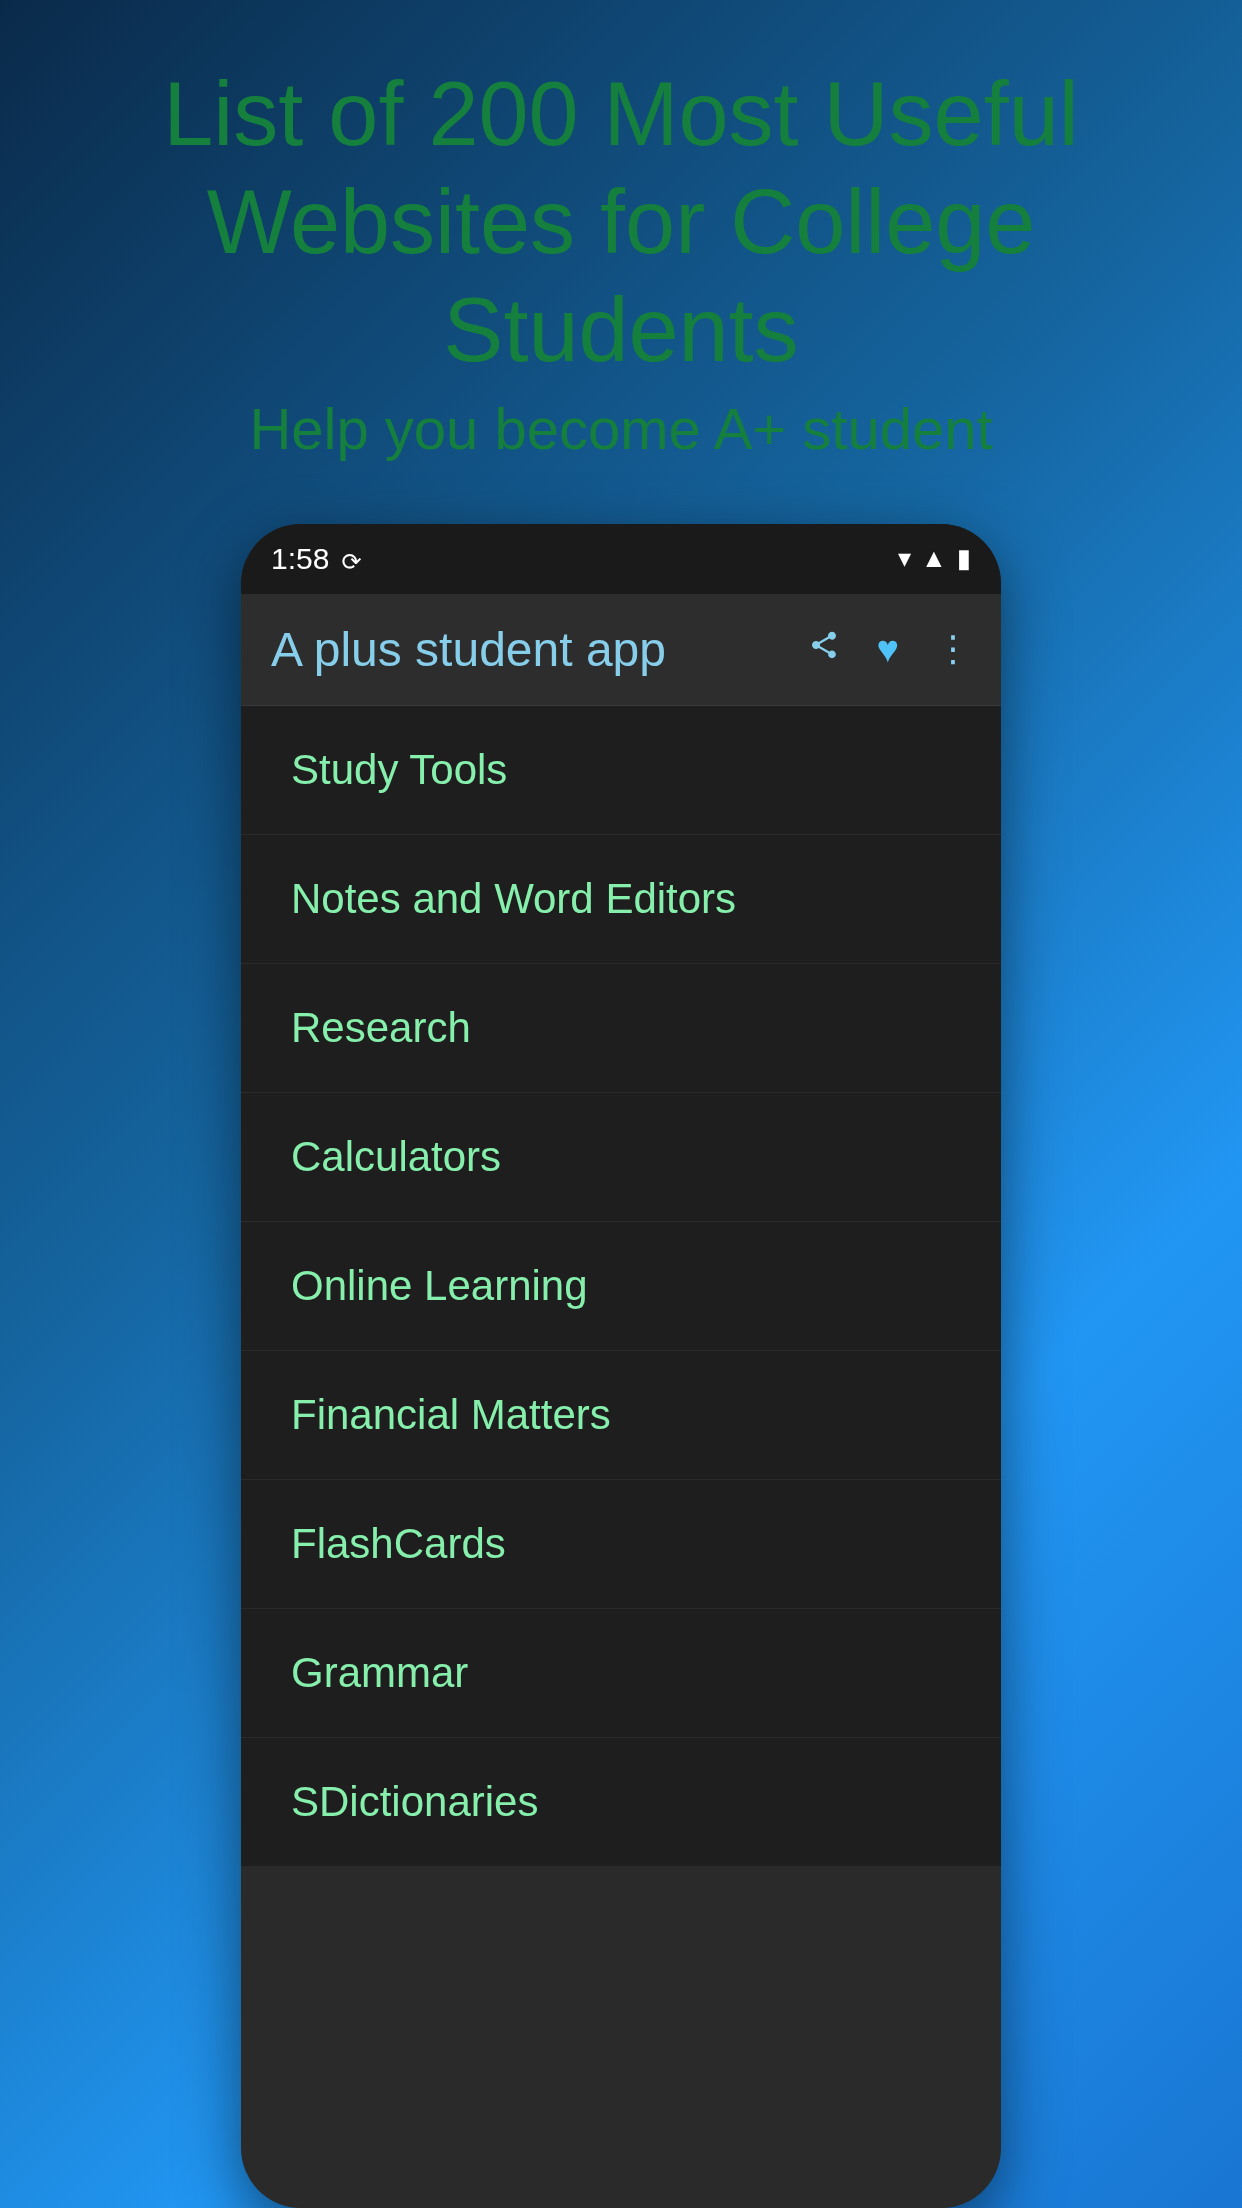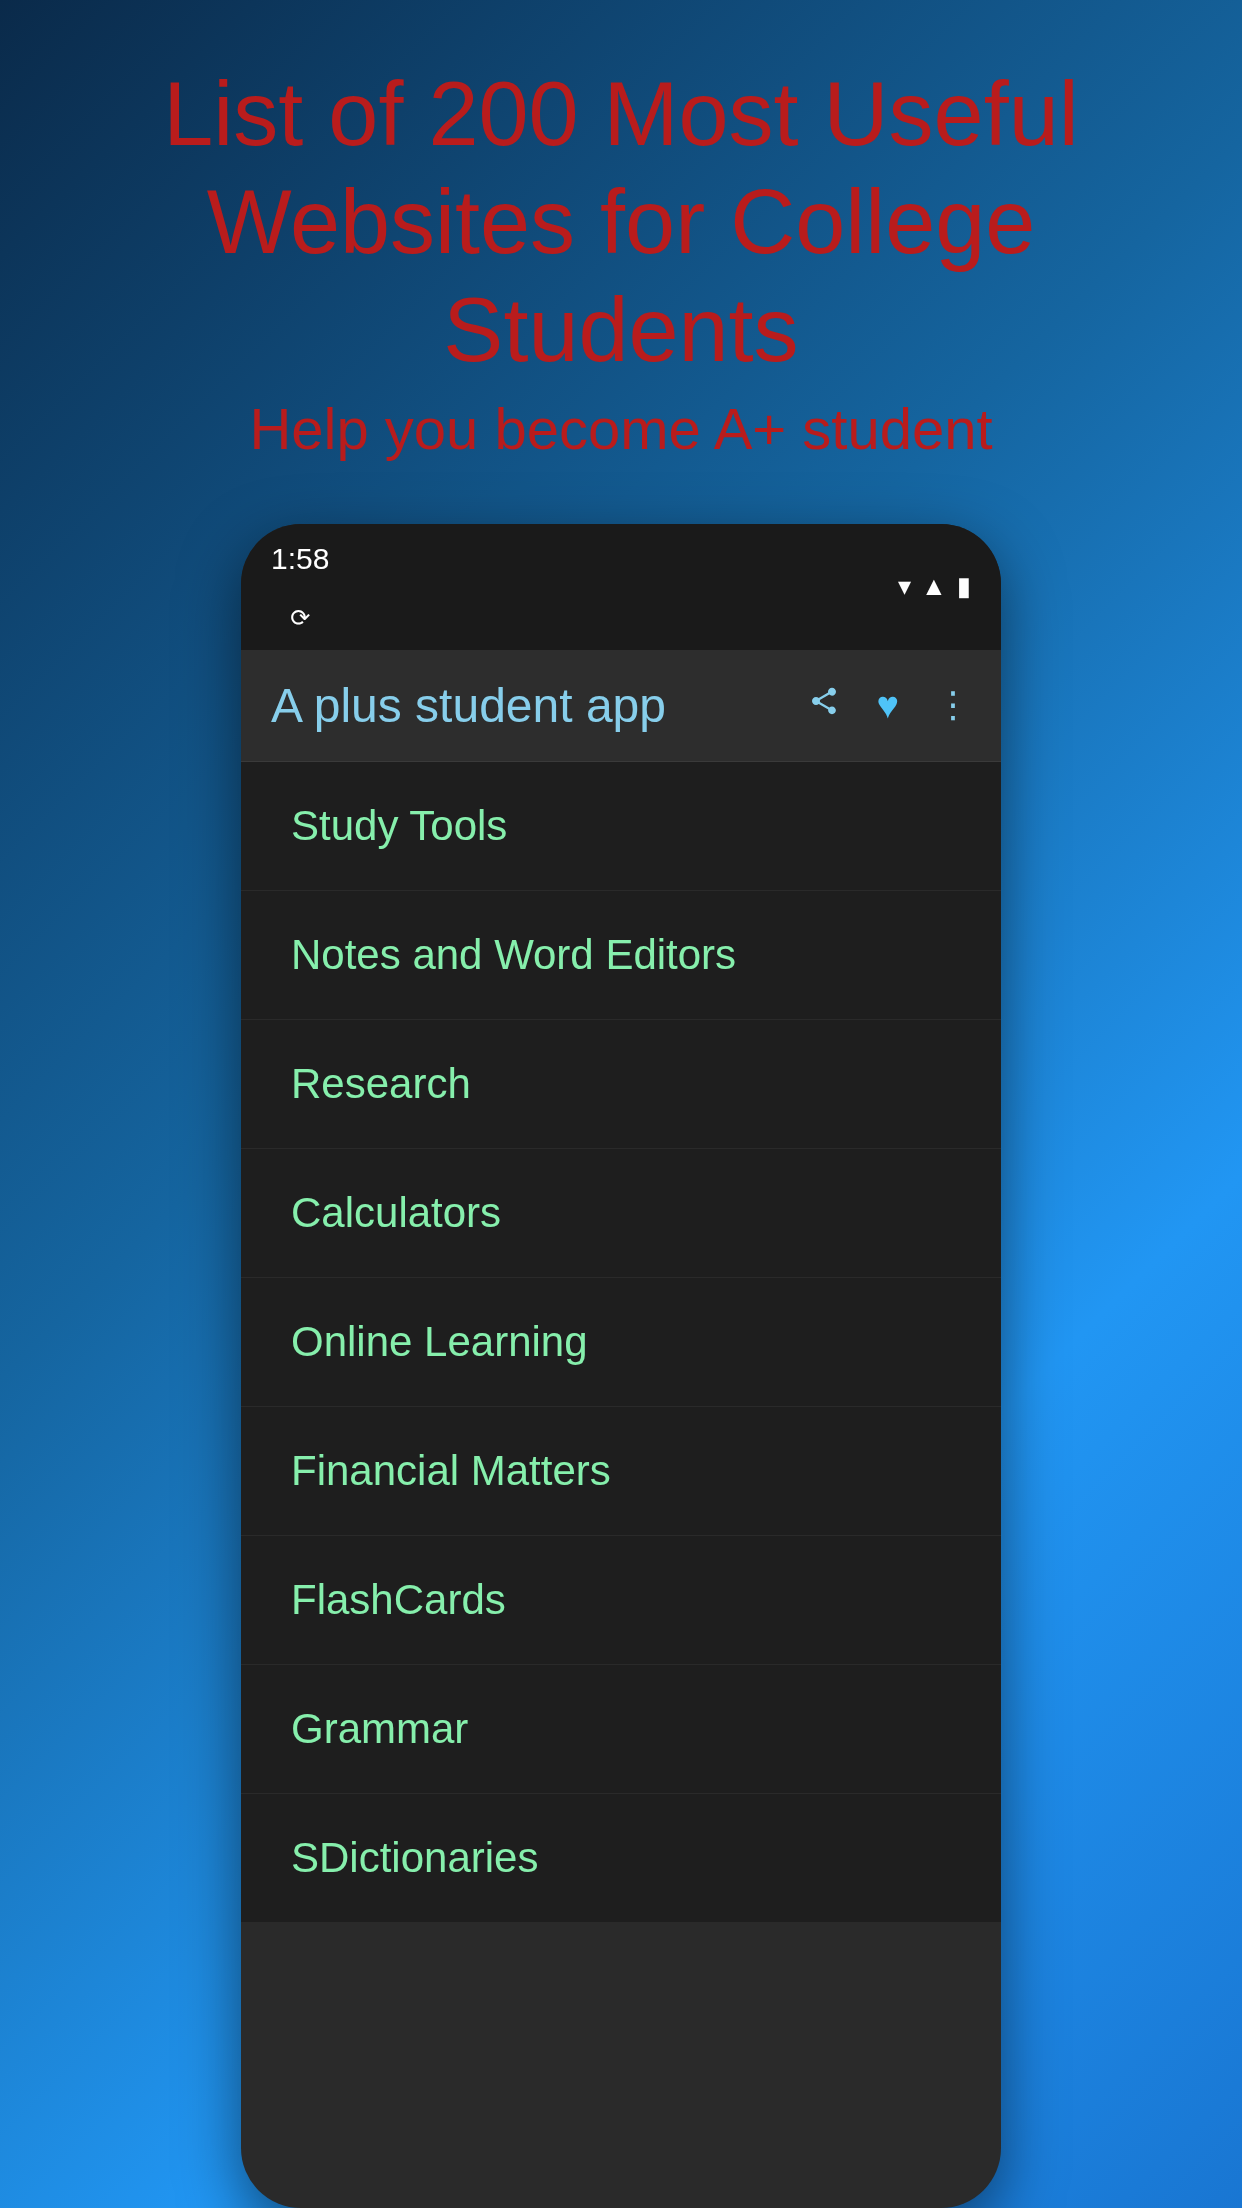--- a/index.html
+++ b/index.html
@@ -14,21 +14,21 @@
       background: linear-gradient(135deg, #0a2a4a 0%, #1565a0 40%, #2196f3 70%, #1976d2 100%);
       font-family: 'Arial', sans-serif;
       display: flex;
       flex-direction: column;
       align-items: center;
       overflow: hidden;
       position: relative;
     }
 
     .header-text {
-      color: #b91c1c;
+      color: #15803d;
       text-align: center;
       padding: 60px 80px 40px;
       width: 100%;
     }
 
     .header-title {
       font-size: 90px;
       font-weight: normal;
       line-height: 1.2;
       margin-bottom: 10px;
@@ -53,23 +53,22 @@
     .status-bar {
       background: #1a1a1a;
       padding: 18px 30px;
       display: flex;
       align-items: center;
       justify-content: space-between;
     }
 
     .status-left {
       display: flex;
-      align-items: center;
-      gap: 28px;
-      flex-direction: column;
+      align-items: flex-end;
+      gap: 12px;
     }
 
     .status-time {
       color: white;
       font-size: 30px;
       font-weight: 500;
     }
 
     .status-icon {
       color: white;

